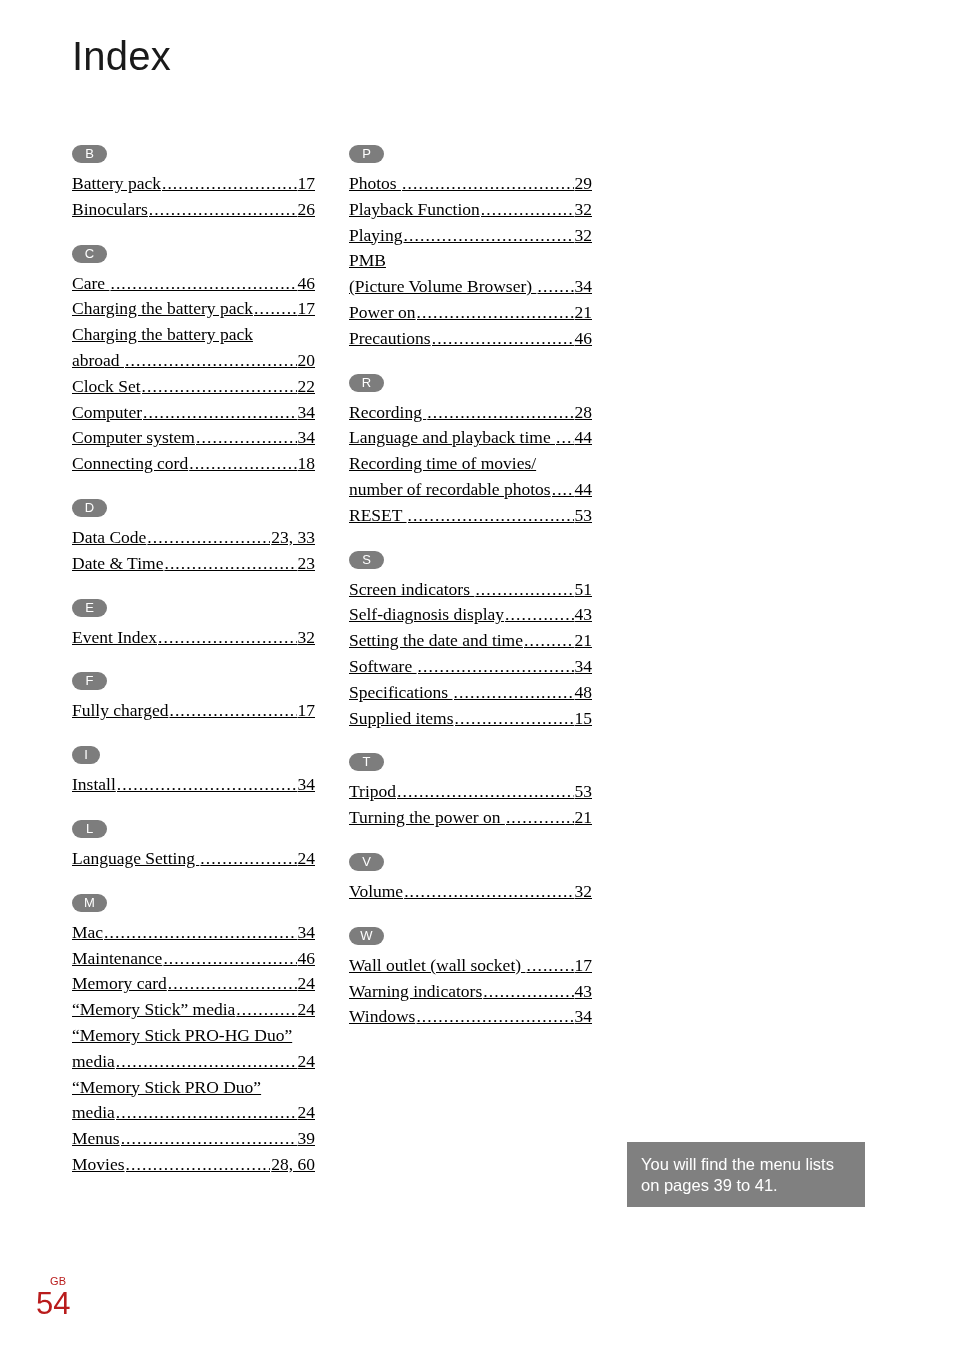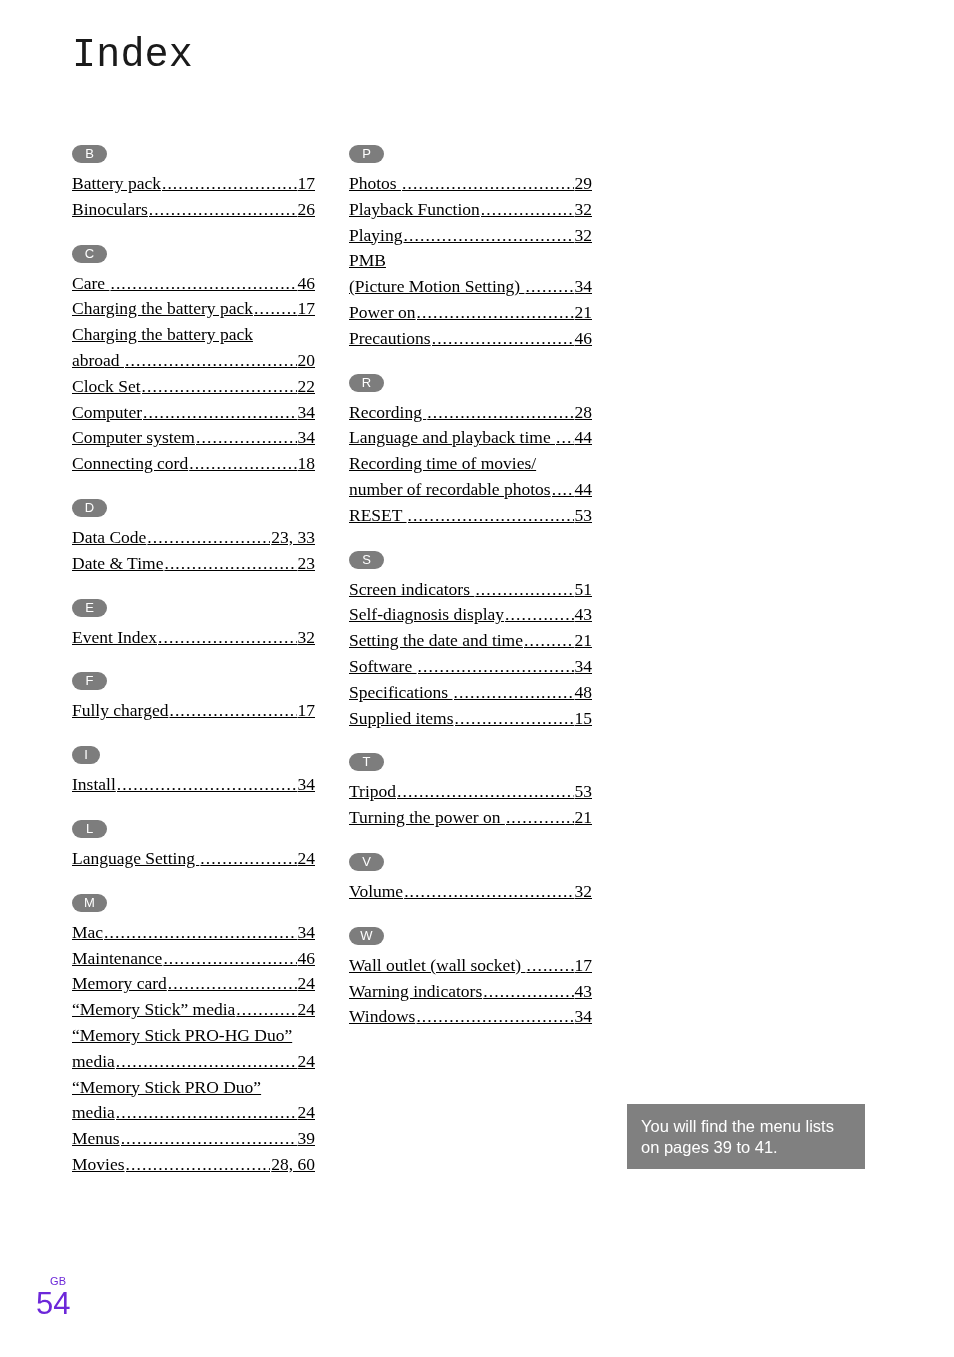--- a/index.html
+++ b/index.html
@@ -18,21 +18,21 @@
   .page {
     position: absolute;
     inset: 0;
   }
 
   
   .page-title {
     position: absolute;
     left: 72px;
     top: 36px;
-    font-family: Liberation Mono, monospace;
+    font-family: Liberation Sans, sans-serif;
     font-size: 40px;
     font-weight: 400;
     color: #1a1a1a;
     letter-spacing: 0.2px;
     line-height: 1;
   }
 
   
   .columns {
     position: absolute;
@@ -101,42 +101,42 @@
   }
   .entry-cont {
     white-space: pre;
   }
   .group-gap { height: 22px; }
 
   
   .note-box {
     position: absolute;
     left: 627px;
-    top: 1104px;
+    top: 1142px;
     width: 238px;
     height: 65px;
     background: #808080;
     box-sizing: border-box;
     padding: 12px 14px 0 14px;
   }
   .note-text {
     font-family: "Liberation Sans", sans-serif;
     font-size: 16.5px;
     line-height: 21px;
     color: #ffffff;
     white-space: pre-line;
   }
 
   
   .footer {
     position: absolute;
     left: 36px;
     top: 1275px;
     font-family: "Liberation Sans", sans-serif;
-    color: #6d28d9;
+    color: #b91c1c;
   }
   .footer-locale {
     font-size: 11px;
     line-height: 12px;
     margin-left: 14px;
     letter-spacing: 0.3px;
   }
   .footer-pageno {
     font-size: 31px;
     line-height: 33px;
@@ -368,21 +368,21 @@
           <div class="entry">
             <div class="entry-row">
               <span class="entry-term">Playing</span>
               <span class="entry-leader"></span>
               <span class="entry-page">32</span>
             </div>
           </div>
           <div class="entry">
             <div class="entry-cont">PMB</div>
             <div class="entry-row">
-              <span class="entry-term">(Picture Motion Setting) </span>
+              <span class="entry-term">(Picture Volume Browser) </span>
               <span class="entry-leader"></span>
               <span class="entry-page">34</span>
             </div>
           </div>
           <div class="entry">
             <div class="entry-row">
               <span class="entry-term">Power on</span>
               <span class="entry-leader"></span>
               <span class="entry-page">21</span>
             </div>

